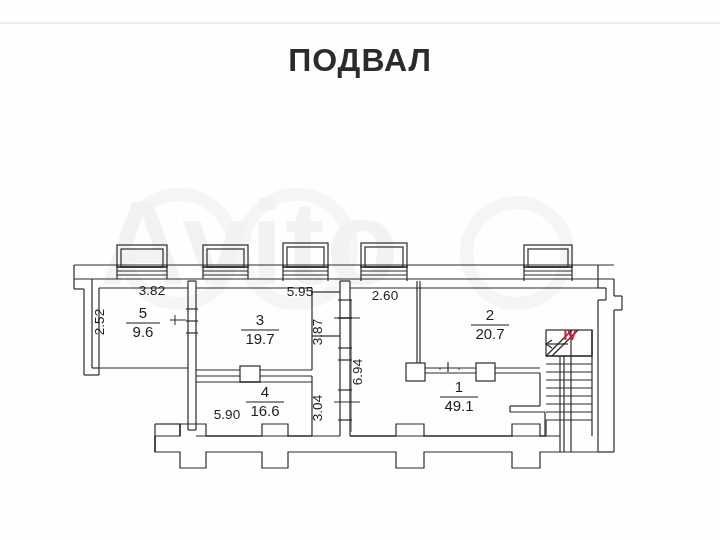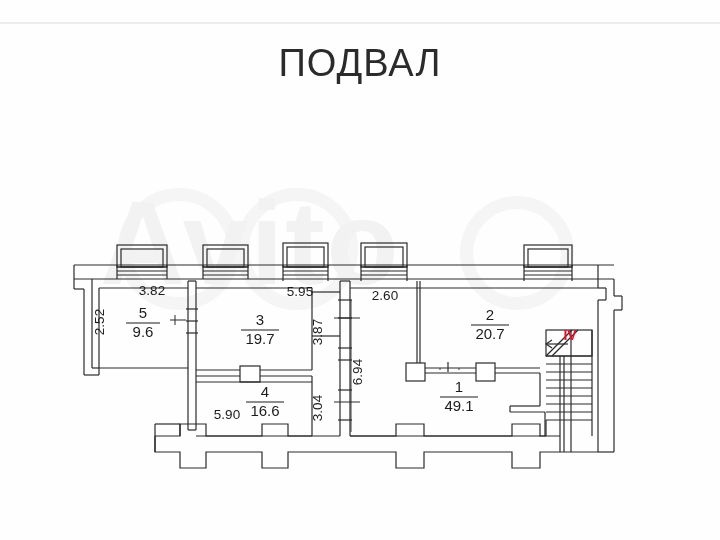--- a/index.html
+++ b/index.html
@@ -12,22 +12,22 @@
   }
   #root{position:absolute;left:0;top:0;width:720px;height:540px;background:#fefefe;}
 
   
   .top-rule{position:absolute;left:0;top:22px;width:720px;height:2px;background:#ededed;}
 
   .title{
     position:absolute;
     left:0;top:42px;width:720px;
     text-align:center;
-    font-size:38px;
-    font-weight:400;
+    font-size:32px;
+    font-weight:700;
     letter-spacing:1px;
     color:#2b2b2b;
     font-family:"Liberation Sans", sans-serif;
   }
 
   
   .watermark{
     position:absolute;left:0;top:0;width:720px;height:540px;
     pointer-events:none;
   }

